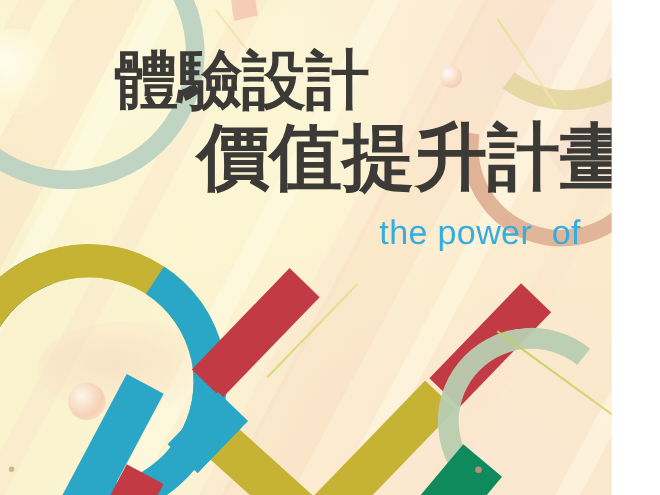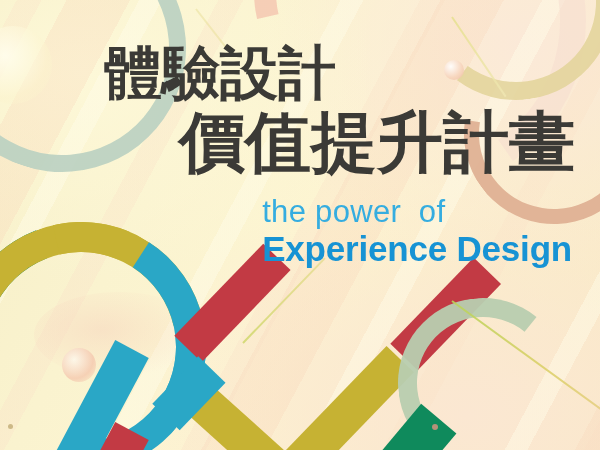--- a/index.html
+++ b/index.html
@@ -3,21 +3,21 @@
 <meta charset="utf-8">
 <style>
   html, body {
     margin: 0;
     padding: 0;
     background: #ffffff;
   }
 
   #poster {
     position: relative;
-    width: 600px;
+    width: 556px;
     height: 450px;
     overflow: hidden;
     font-family: "Liberation Sans", "DejaVu Sans", sans-serif;
     background: #f8f2cf;
   }
 
   
   .bg-base {
     position: absolute;
     inset: 0;
@@ -333,21 +333,21 @@
     left: 179px;
     top: 110px;
     font-size: 66px;
     text-align: right;
   }
 
   .en-block {
     position: absolute;
     right: 28px;
     top: 196px;
-    text-align: left;
+    text-align: right;
     line-height: 1;
   }
   .en-line-1 {
     color: #35ade0;
     font-size: 31px;
     font-weight: 400;
     letter-spacing: 0.3px;
     white-space: pre;
   }
   .en-line-2 {
@@ -408,17 +408,16 @@
   <div class="deco dot-small-br"></div>
   <div class="deco dot-small-bl"></div>
 
   <div class="text-layer">
     <div class="cjk-line cjk-line-1">體驗設計</div>
 
     <div class="cjk-line cjk-line-2">價值提升計畫</div>
 
     <div class="en-block">
       <div class="en-line-1">the power  of</div>
-      <div class="en-line-2">Experience Design</div>
     </div>
   </div>
 
 </div>
 
 </body></html>

